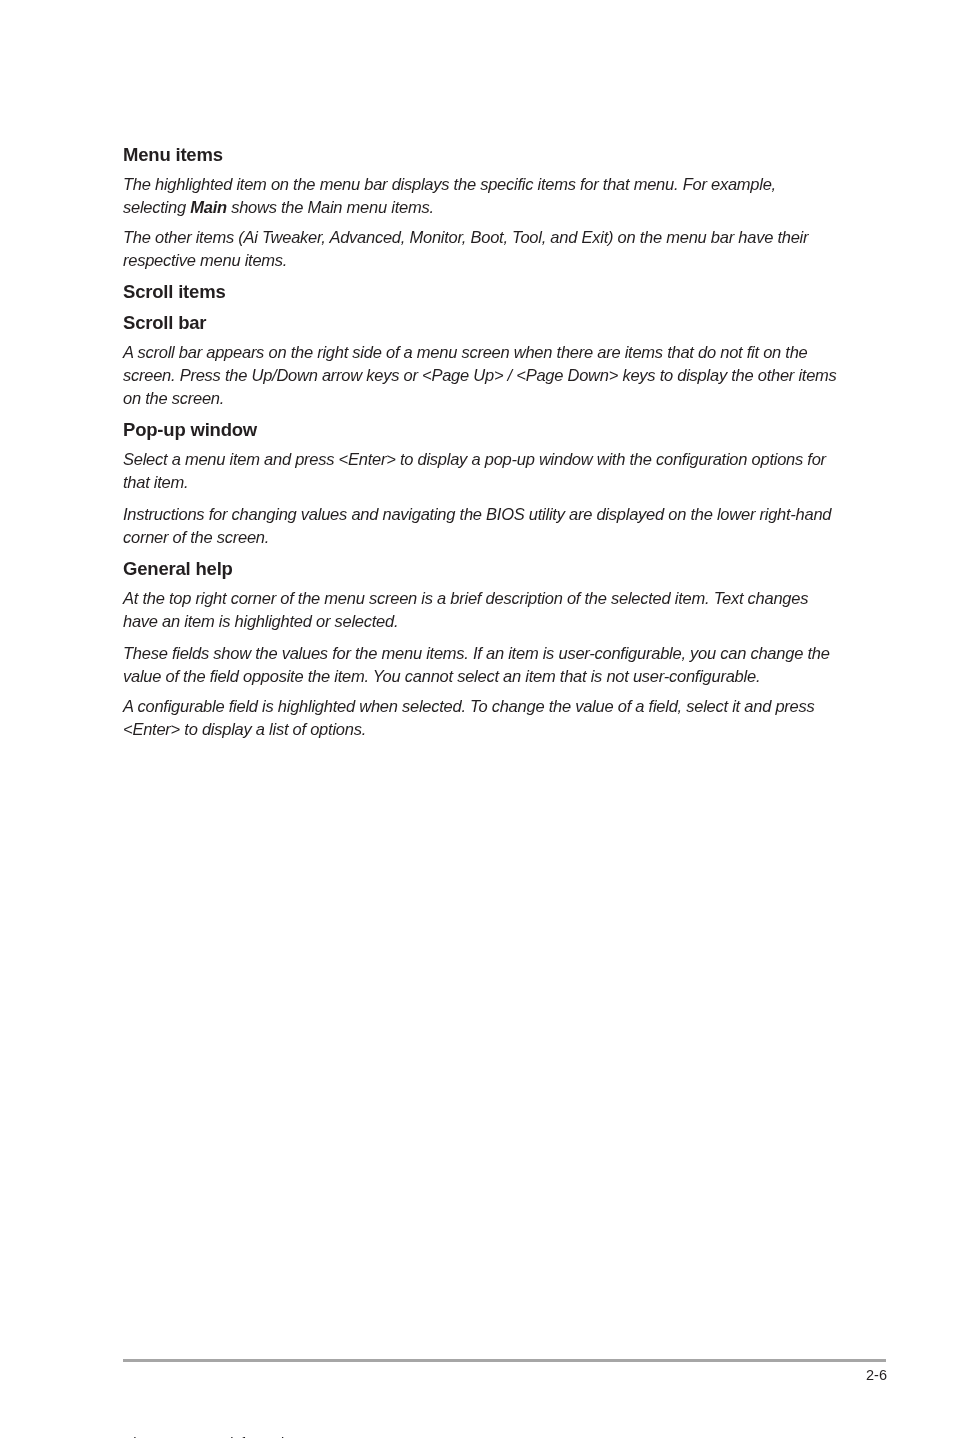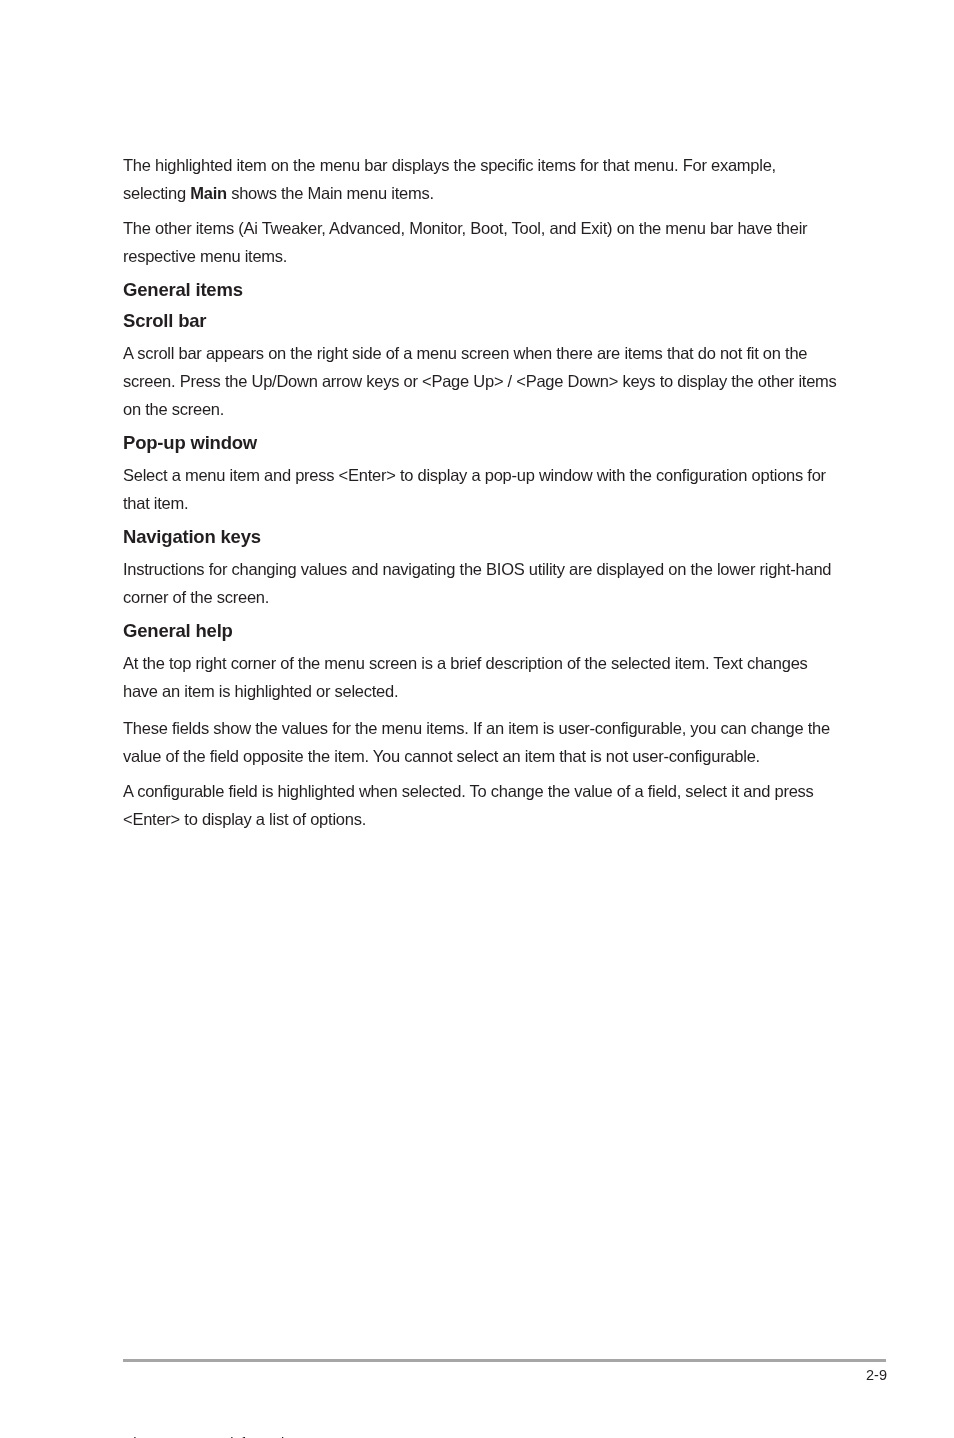--- a/index.html
+++ b/index.html
@@ -7,72 +7,73 @@
     width: 954px; height: 1438px; position: relative; overflow: hidden;
     font-family: "Liberation Sans", sans-serif; color: #231f20;
   }
   .content { position: absolute; left: 123px; top: 144px; width: 720px; }
   .section { margin-bottom: 9px; }
   .heading {
     font-weight: bold; font-size: 18.5px; line-height: 22px;
     margin: 0 0 7px 0; letter-spacing: -0.2px;
   }
   .para {
-    font-size: 16.5px; line-height: 28px; margin: 7px 0 4px 0;
+    font-size: 16.5px; line-height: 23px; margin: 7px 0 4px 0;
     letter-spacing: -0.25px;
+    font-style: italic;
   }
   .para b { font-weight: bold; }
   .footer-rule {
     position: absolute; left: 123px; top: 1359px; width: 763px; height: 3px;
     background: #a6a6a6;
   }
   .footer-left {
     position: absolute; left: 123px; top: 1435px; font-size: 14.5px;
     letter-spacing: -0.2px;
   }
   .footer-right {
     position: absolute; right: 67px; top: 1367px; font-size: 14.5px;
   }
 </style>
 </head>
 <body>
 
 <div class="content">
 
   <div class="section">
+    <div class="heading">Menu items</div>
     <p class="para"><span>The highlighted item on the menu bar displays the specific items for that menu. For example, selecting </span><b>Main</b><span> shows the Main menu items.</span></p>
     <p class="para">The other items (Ai Tweaker, Advanced, Monitor, Boot, Tool, and Exit) on the menu bar have their respective menu items.</p>
   </div>
 
   <div class="section">
-    <div class="heading">General items</div>
+    <div class="heading">Scroll items</div>
   </div>
 
   <div class="section">
     <div class="heading">Scroll bar</div>
     <p class="para">A scroll bar appears on the right side of a menu screen when there are items that do not fit on the screen. Press the Up/Down arrow keys or &lt;Page Up&gt; / &lt;Page Down&gt; keys to display the other items on the screen.</p>
   </div>
 
   <div class="section">
     <div class="heading">Pop-up window</div>
     <p class="para">Select a menu item and press &lt;Enter&gt; to display a pop-up window with the configuration options for that item.</p>
   </div>
 
   <div class="section">
-    <div class="heading">Navigation keys</div>
     <p class="para">Instructions for changing values and navigating the BIOS utility are displayed on the lower right-hand corner of the screen.</p>
   </div>
 
   <div class="section">
     <div class="heading">General help</div>
     <p class="para">At the top right corner of the menu screen is a brief description of the selected item.  Text changes have an item is highlighted or selected.</p>
   </div>
 
   <div class="section">
     <p class="para">These fields show the values for the menu items. If an item is user-configurable, you can change the value of the field opposite the item. You cannot select an item that is not user-configurable.</p>
     <p class="para">A configurable field is highlighted when selected. To change the value of a field, select it and press &lt;Enter&gt; to display a list of options.</p>
   </div>
 
 </div>
 
 <div class="footer-rule"></div>
 <div class="footer-left">Chapter 2: BIOS information</div>
-<div class="footer-right">2-9</div>
+<div class="footer-right">2-6</div>
 
 </body></html>

